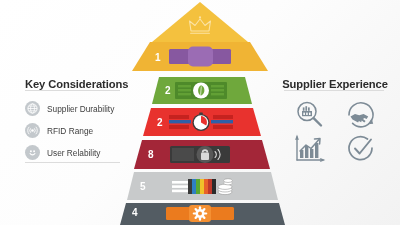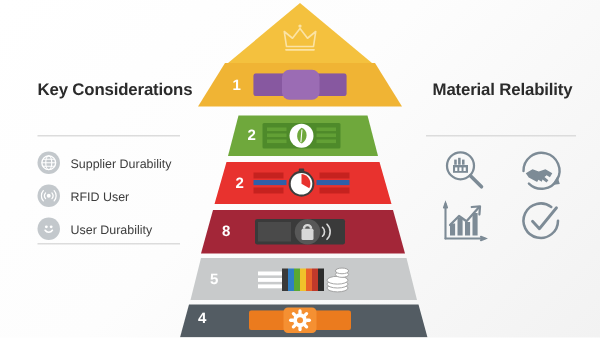--- a/index.html
+++ b/index.html
@@ -27,21 +27,21 @@
     top: 0;
     width: 118px;
     height: 225px;
   }
   .panel.left  { left: 8px; }
   .panel.right { right: 6px; }
 
   .panel-title {
     position: absolute;
     width: 100%;
-    top: 54px;
+    top: 78px;
     font-size: 11.2px;
     font-weight: bold;
     color: #2b2b2b;
     letter-spacing: -0.1px;
     white-space: nowrap;
   }
   .panel.left .panel-title  { text-align: left; padding-left: 17px; box-sizing: border-box; }
   .panel.right .panel-title { text-align: center; }
 
   .divider {
@@ -296,40 +296,40 @@
           <svg width="11" height="11" viewBox="0 0 11 11">
             <circle cx="5.5" cy="5.5" r="1.3" fill="#ffffff"></circle>
             <g fill="none" stroke="#ffffff" stroke-width="0.85" stroke-linecap="round">
               <path d="M3.4,3.6 a2.9,2.9 0 0 0 0,3.8"></path>
               <path d="M7.6,3.6 a2.9,2.9 0 0 1 0,3.8"></path>
               <path d="M1.9,2.1 a5,5 0 0 0 0,6.8"></path>
               <path d="M9.1,2.1 a5,5 0 0 1 0,6.8"></path>
             </g>
           </svg>
         </span>
-        <span class="kc-label">RFID User</span>
+        <span class="kc-label">RFID Range</span>
       </div>
 
       <div class="kc-item">
         <span class="kc-icon">
           <svg width="11" height="11" viewBox="0 0 11 11">
             <circle cx="3.9" cy="4.2" r="0.95" fill="#ffffff"></circle>
             <circle cx="7.1" cy="4.2" r="0.95" fill="#ffffff"></circle>
             <path d="M3.1,6.5 a2.8,2.8 0 0 0 4.8,0" fill="none" stroke="#ffffff" stroke-width="1.1" stroke-linecap="round"></path>
           </svg>
         </span>
-        <span class="kc-label">User Durability</span>
+        <span class="kc-label">User Relability</span>
       </div>
     </div>
 
     <div class="divider bottom"></div>
   </div>
 
   <div class="panel right">
-    <div class="panel-title">Material Relability</div>
+    <div class="panel-title">Supplier Experience</div>
     <div class="divider"></div>
 
     <div class="sr-grid">
 
       <span class="sr-icon">
         <svg width="32" height="30" viewBox="0 0 32 30">
           <g fill="none" stroke="#7d8b96" stroke-width="1.5">
             <circle cx="13" cy="12.5" r="9"></circle>
             <line x1="19.6" y1="19.1" x2="27" y2="26.5" stroke-width="2.4" stroke-linecap="round"></line>
           </g>

